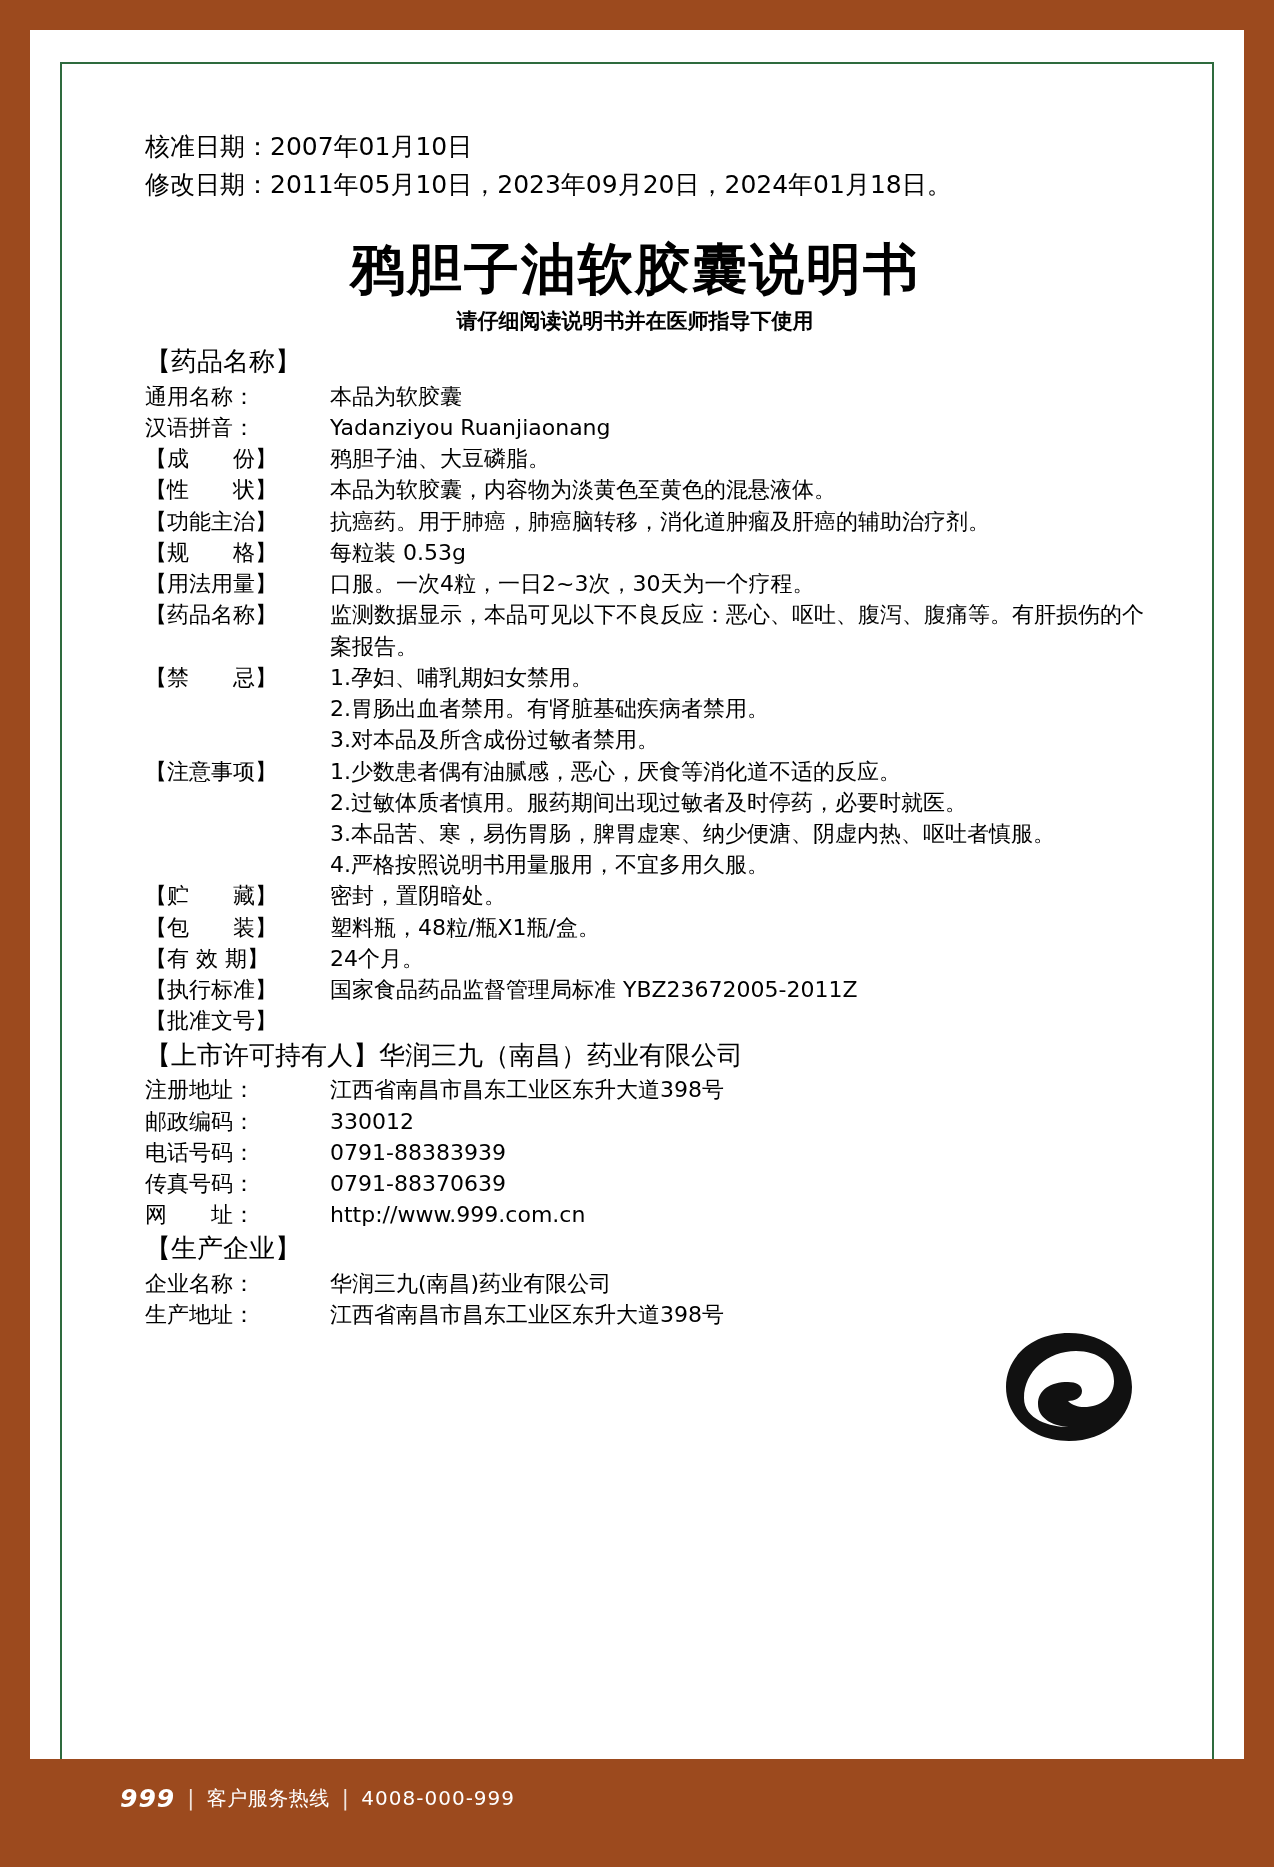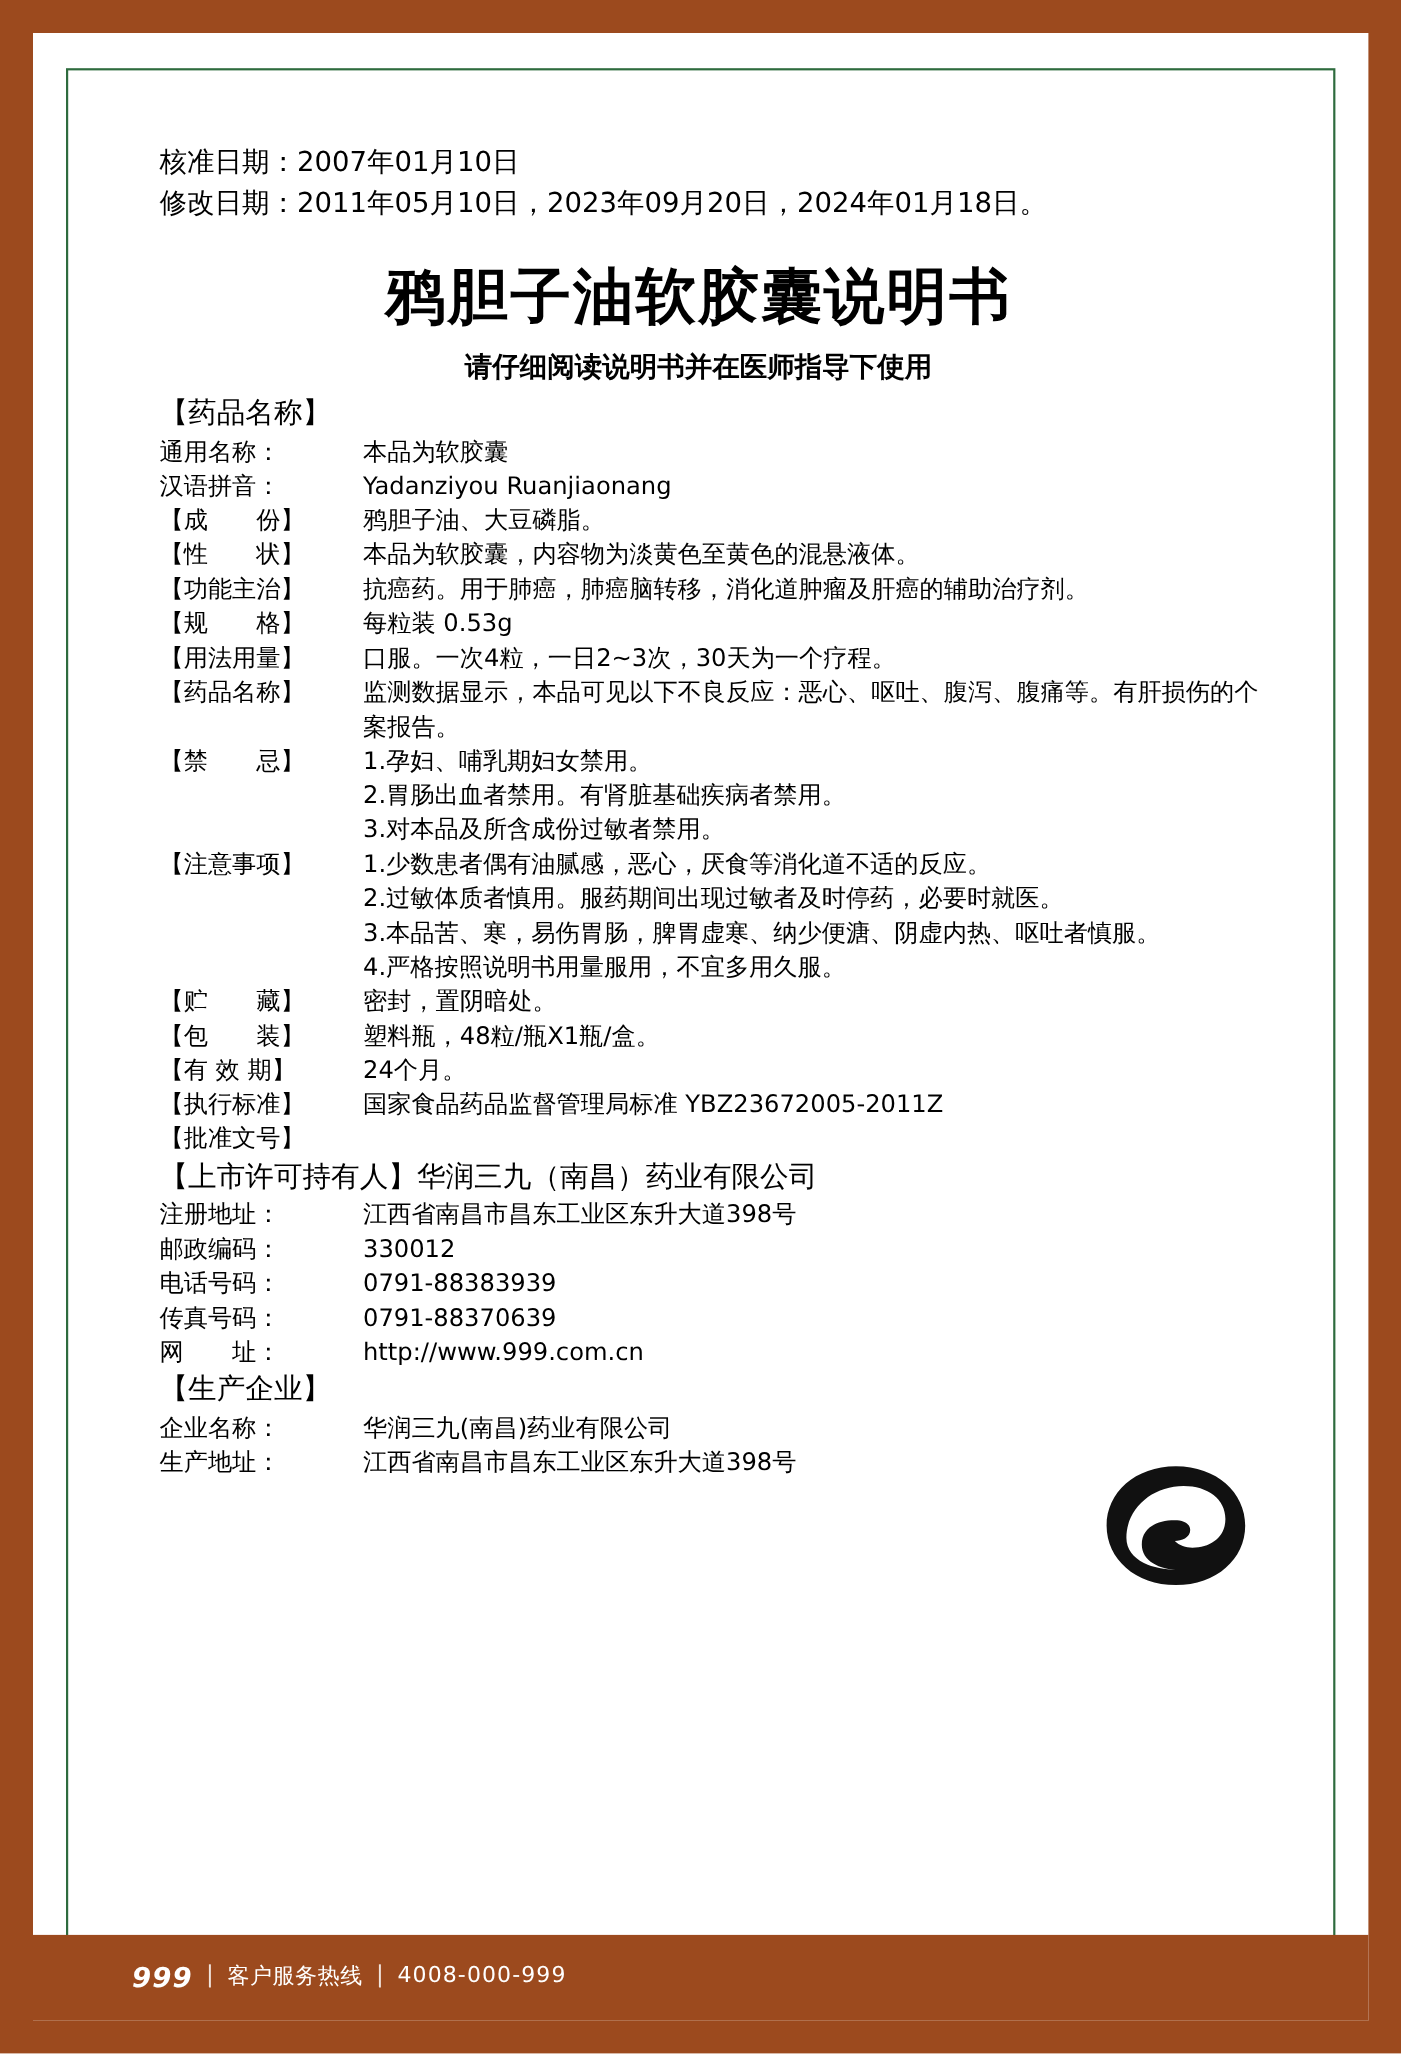--- a/index.html
+++ b/index.html
@@ -45,24 +45,24 @@
     height: 78px;
     background: #9c4a1e;
     box-sizing: border-box;
   }
   .bottom-bar-inner {
     position: absolute;
     left: 90px;
     top: 0;
     height: 78px;
     display: flex;
+    align-items: center;
     color: #ffffff;
     font-size: 21px;
     letter-spacing: 0.5px;
-    margin-top: 24px;
   }
   .bb-999 {
     font-weight: bold;
     font-size: 25px;
     font-style: italic;
     letter-spacing: 1px;
   }
   .bb-sep {
     margin: 0 12px;
     opacity: 0.85;
@@ -86,23 +86,22 @@
     text-align: center;
     font-size: 55px;
     font-weight: bold;
     letter-spacing: 2px;
     margin-top: 30px;
     margin-left: -20px;
     color: #000;
   }
   .subtitle {
     text-align: center;
-    font-size: 25px;
+    font-size: 21px;
     font-weight: bold;
-    margin-top: 10px;
     margin-bottom: 8px;
     margin-left: -20px;
     color: #000;
   }
   .row {
     display: flex;
     align-items: flex-start;
     font-size: 22px;
     line-height: 1.42;
     color: #000;

